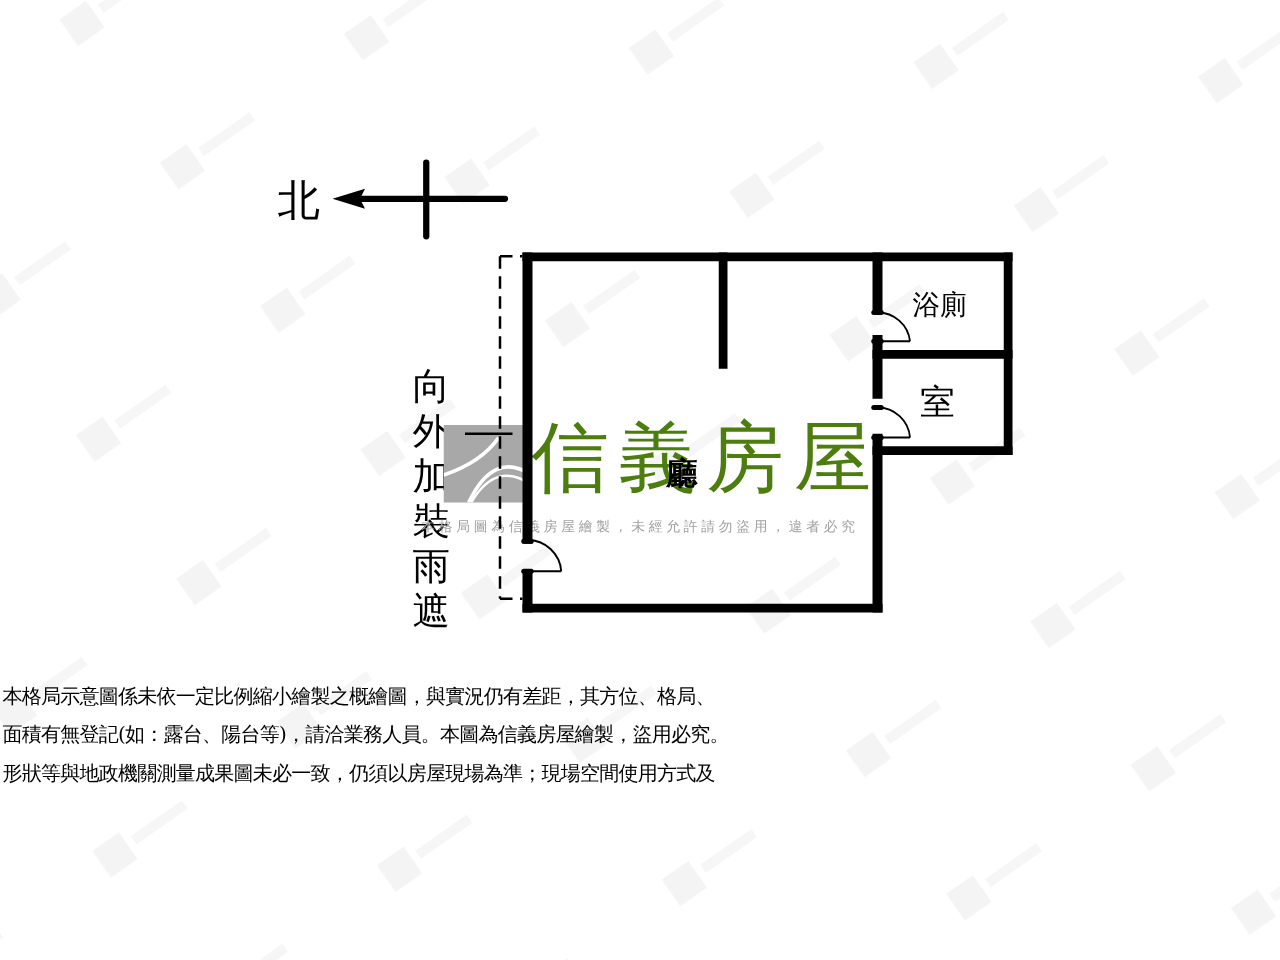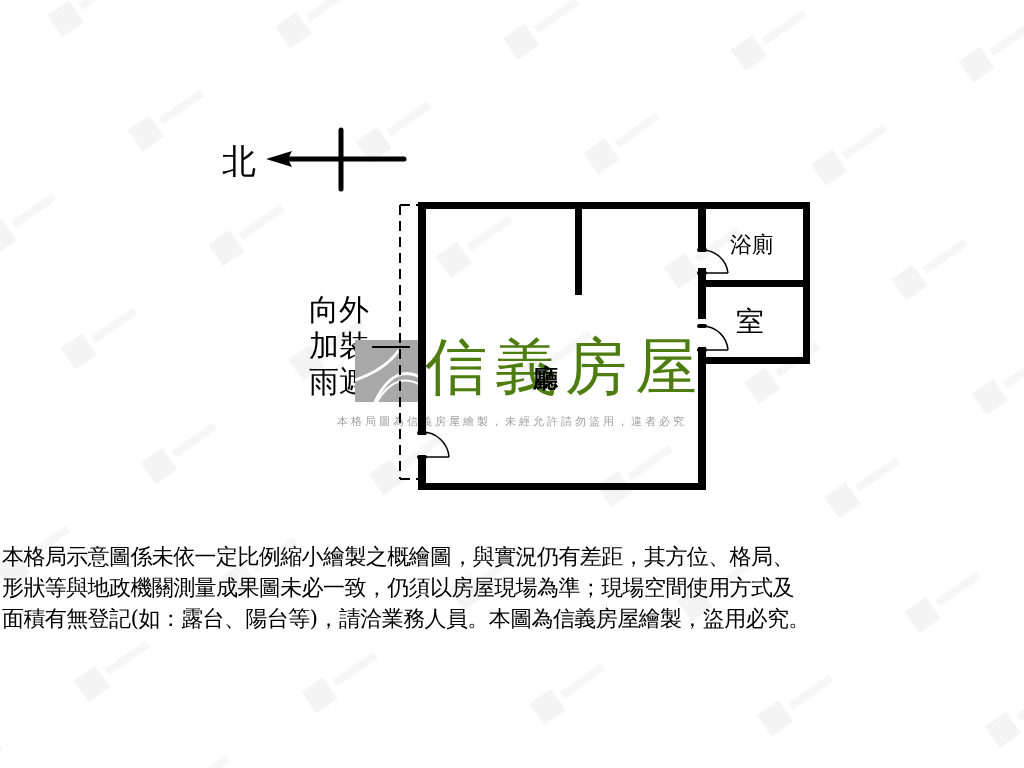--- a/index.html
+++ b/index.html
@@ -40,21 +40,21 @@
     }
     .canopy-label {
       left: 309px;
       top: 292px;
       font-size: 30px;
       line-height: 36px;
       font-family: "DejaVu Sans", sans-serif;
       white-space: normal;
       width: 70px;
     }
-    .canopy-label span { display: block; }
+    .canopy-label span { display: block; margin-left: 21px; }
     .room-bath {
       left: 730px;
       top: 234px;
       font-size: 22px;
       font-family: "DejaVu Sans", sans-serif;
     }
     .room-bedroom {
       left: 736px;
       top: 308px;
       font-size: 28px;
@@ -96,21 +96,21 @@
       color: #a0a0a0;
       letter-spacing: 3px;
       font-family: "DejaVu Sans", sans-serif;
       z-index: 2;
     }
     .disclaimer {
       position: absolute;
       left: 2px;
       top: 541px;
       width: 1022px;
-      font-size: 22px;
+      font-size: 16px;
       line-height: 31px;
       font-family: "DejaVu Serif", "Liberation Serif", serif;
       letter-spacing: -0.6px;
     }
     .disclaimer span { display: block; white-space: nowrap; }
     svg.plan {
       position: absolute;
       left: 0; top: 0;
       z-index: 3;
     }
@@ -208,16 +208,16 @@
     <span>加裝</span>
     <span>雨遮</span>
   </div>
 
   <div class="label room-bath">浴廁</div>
   <div class="label room-bedroom">室</div>
   <div class="label room-living">廳</div>
 
   <div class="disclaimer">
     <span>本格局示意圖係未依一定比例縮小繪製之概繪圖，與實況仍有差距，其方位、格局、</span>
+    <span>面積有無登記(如：露台、陽台等)，請洽業務人員。本圖為信義房屋繪製，盜用必究。</span>
     <span>形狀等與地政機關測量成果圖未必一致，仍須以房屋現場為準；現場空間使用方式及</span>
-    <span>面積有無登記(如：露台、陽台等)，請洽業務人員。本圖為信義房屋繪製，盜用必究。</span>
   </div>
 </div>
 
 </body></html>

